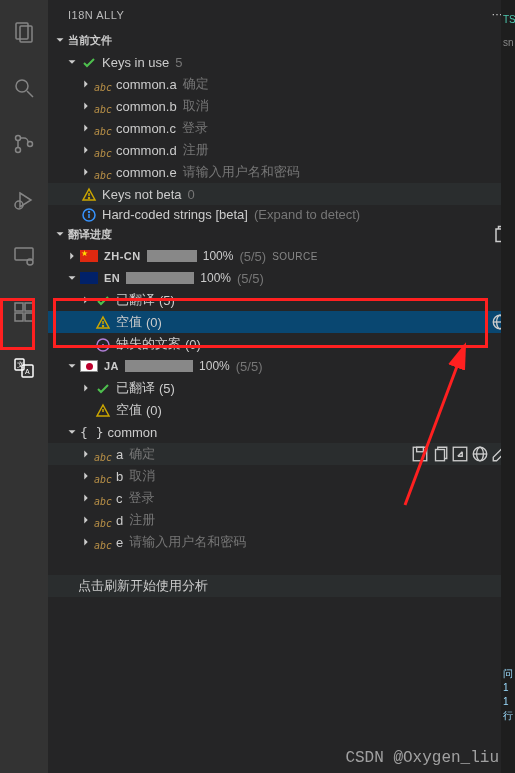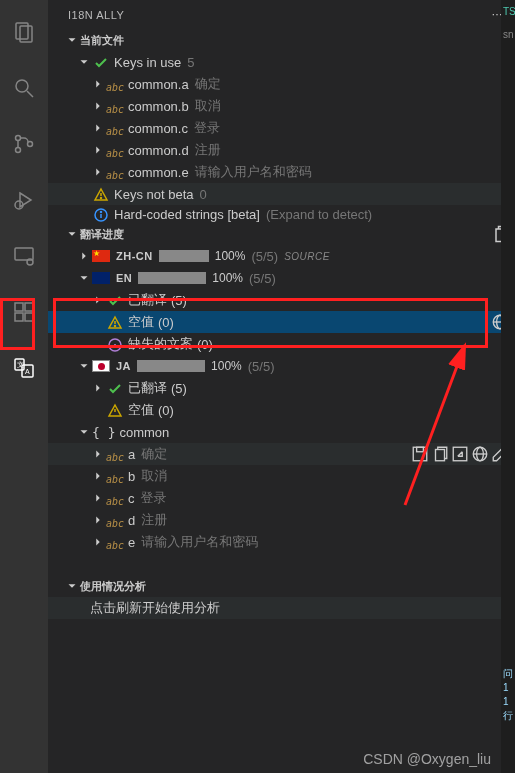--- a/index.html
+++ b/index.html
@@ -6,21 +6,21 @@
 body { background: #1e1e1e; color: #ccc; font-size: 13px; width: 515px; height: 773px; overflow: hidden; position: relative; }
 .root { display: flex; height: 100%; }
 .activity-bar { width: 48px; background: #333333; display: flex; flex-direction: column; align-items: center; padding-top: 8px; gap: 8px; }
 .activity-bar .ab-icon { width: 48px; height: 48px; display: flex; align-items: center; justify-content: center; color: #858585; cursor: pointer; }
 .activity-bar .ab-icon.active { color: #fff; }
 .activity-bar .ab-icon svg { width: 24px; height: 24px; }
 .panel { flex: 1; background: #252526; display: flex; flex-direction: column; overflow: hidden; }
 .panel-header { display: flex; align-items: center; justify-content: space-between; padding: 8px 12px 8px 20px; font-size: 11px; color: #bbb; letter-spacing: 0.5px; gap: 16px; }
 .panel-header .dots { color: #ccc; cursor: pointer; }
 .tree { flex: 1; overflow: hidden; font-size: 13px; }
-.row { display: flex; align-items: center; height: 22px; padding-left: 16px; white-space: nowrap; color: #ccc; }
+.row { display: flex; align-items: center; height: 22px; padding-left: 4px; white-space: nowrap; color: #ccc; }
 .row.sel { background: #094771; }
 .row.hov { background: #2a2d2e; }
 .chev { width: 16px; height: 16px; display: inline-flex; align-items: center; justify-content: center; color: #ccc; flex-shrink: 0; }
 .chev svg { width: 14px; height: 14px; }
 .ico { width: 18px; height: 18px; display: inline-flex; align-items: flex-end; justify-content: center; margin-right: 4px; flex-shrink: 0; }
 .ico svg { width: 16px; height: 16px; }
 .indent { display: inline-block; }
 .i1 { width: 12px; } .i2 { width: 26px; }
 .abc { font-size: 10px; color: #b78f47; font-style: italic; font-family: monospace; }
 .label { color: #ccc; }
@@ -31,35 +31,35 @@
 .flag { width: 18px; height: 12px; display: inline-block; margin-right: 6px; flex-shrink: 0; }
 .flag-cn { background: #de2910; position: relative; }
 .flag-cn::after { content: "★"; position: absolute; left: 1px; top: -1px; font-size: 8px; color: #ffde00; }
 .flag-en { background: #012169; position: relative; }
 .flag-jp { background: #fff; position: relative; border: 0.5px solid #888; }
 .flag-jp::after { content: ""; position: absolute; left: 5px; top: 2px; width: 7px; height: 7px; background: #bc002d; border-radius: 50%; }
 .lang { font-size: 11px; font-weight: bold; color: #ccc; letter-spacing: 0.5px; }
 .bar { display: inline-block; height: 12px; background: #424242; margin: 0 6px; position: relative; }
 .bar-fill { position: absolute; left: 0; top: 0; bottom: 0; background: #888; }
 .pct { color: #ccc; font-size: 12px; }
-.src { font-size: 10px; color: #888; margin-left: 6px; letter-spacing: 0.5px; font-style: italic; }
+.src { font-size: 10px; color: #888; margin-left: 6px; letter-spacing: 0.5px; }
 .green { color: #4ec04e; }
 .yellow { color: #cca700; }
 .blue { color: #3794ff; }
 .purple { color: #b180d7; }
 .brace { color: #ccc; font-family: monospace; margin-right: 4px; }
 .row-actions { margin-left: auto; display: flex; gap: 2px; padding-right: 6px; }
 .row-actions .act { width: 18px; height: 18px; display: inline-flex; align-items: center; justify-content: center; color: #ccc; }
 .highlight-box { position: absolute; border: 3px solid #ff2020; pointer-events: none; z-index: 10; }
 .arrow { position: absolute; pointer-events: none; z-index: 11; }
 .right-strip { position: absolute; right: 0; top: 0; width: 14px; height: 100%; background: #1e1e1e; color: #4ec9b0; font-size: 10px; }
-.right-strip .ts { color: #4ec9b0; padding: 6px 2px; }
+.right-strip .ts { color: #4ec9b0; padding: 6px 2px; margin-top: 8px; }
 .right-strip .sn { color: #888; padding: 6px 2px; }
 .right-strip .nums { position: absolute; bottom: 50px; left: 2px; color: #9cdcfe; font-size: 10px; line-height: 14px; }
-.watermark { position: absolute; right: 24px; bottom: 6px; color: rgba(220,220,220,0.68); font-size: 14px; font-family: Liberation Sans, sans-serif; z-index: 20; }
+.watermark { position: absolute; right: 16px; bottom: 6px; color: rgba(220,220,220,0.68); font-size: 16px; font-family: Liberation Mono, monospace; z-index: 20; }
 </style>
 </head>
 <body>
 
 <div class="root">
   <div class="activity-bar">
     <div class="ab-icon">
         <svg viewBox="0 0 24 24" fill="none" stroke="currentColor" stroke-width="1.5">
           <rect x="4" y="3" width="12" height="16" rx="1"></rect>
           <rect x="8" y="6" width="12" height="16" rx="1"></rect>
@@ -486,28 +486,20 @@
           </span>
           <span class="ico">
             <span class="abc">abc</span>
           </span>
           <span class="label">e</span>
           <span class="hint">请输入用户名和密码</span>
         </div>
 
       <div style="height:22px"></div>
 
-      <div class="row section">
-        <span class="chev">
-            <svg viewBox="0 0 16 16" fill="currentColor">
-              <path d="M4 6l4 4 4-4"></path>
-            </svg>
-          </span>
-        <span class="sec-title">使用情况分析</span>
-      </div>
       <div class="row hov">
         <span class="indent i2"></span>
         <span class="label">点击刷新开始使用分析</span>
       </div>
 
     </div>
   </div>
 </div>
 
 <div class="right-strip">

